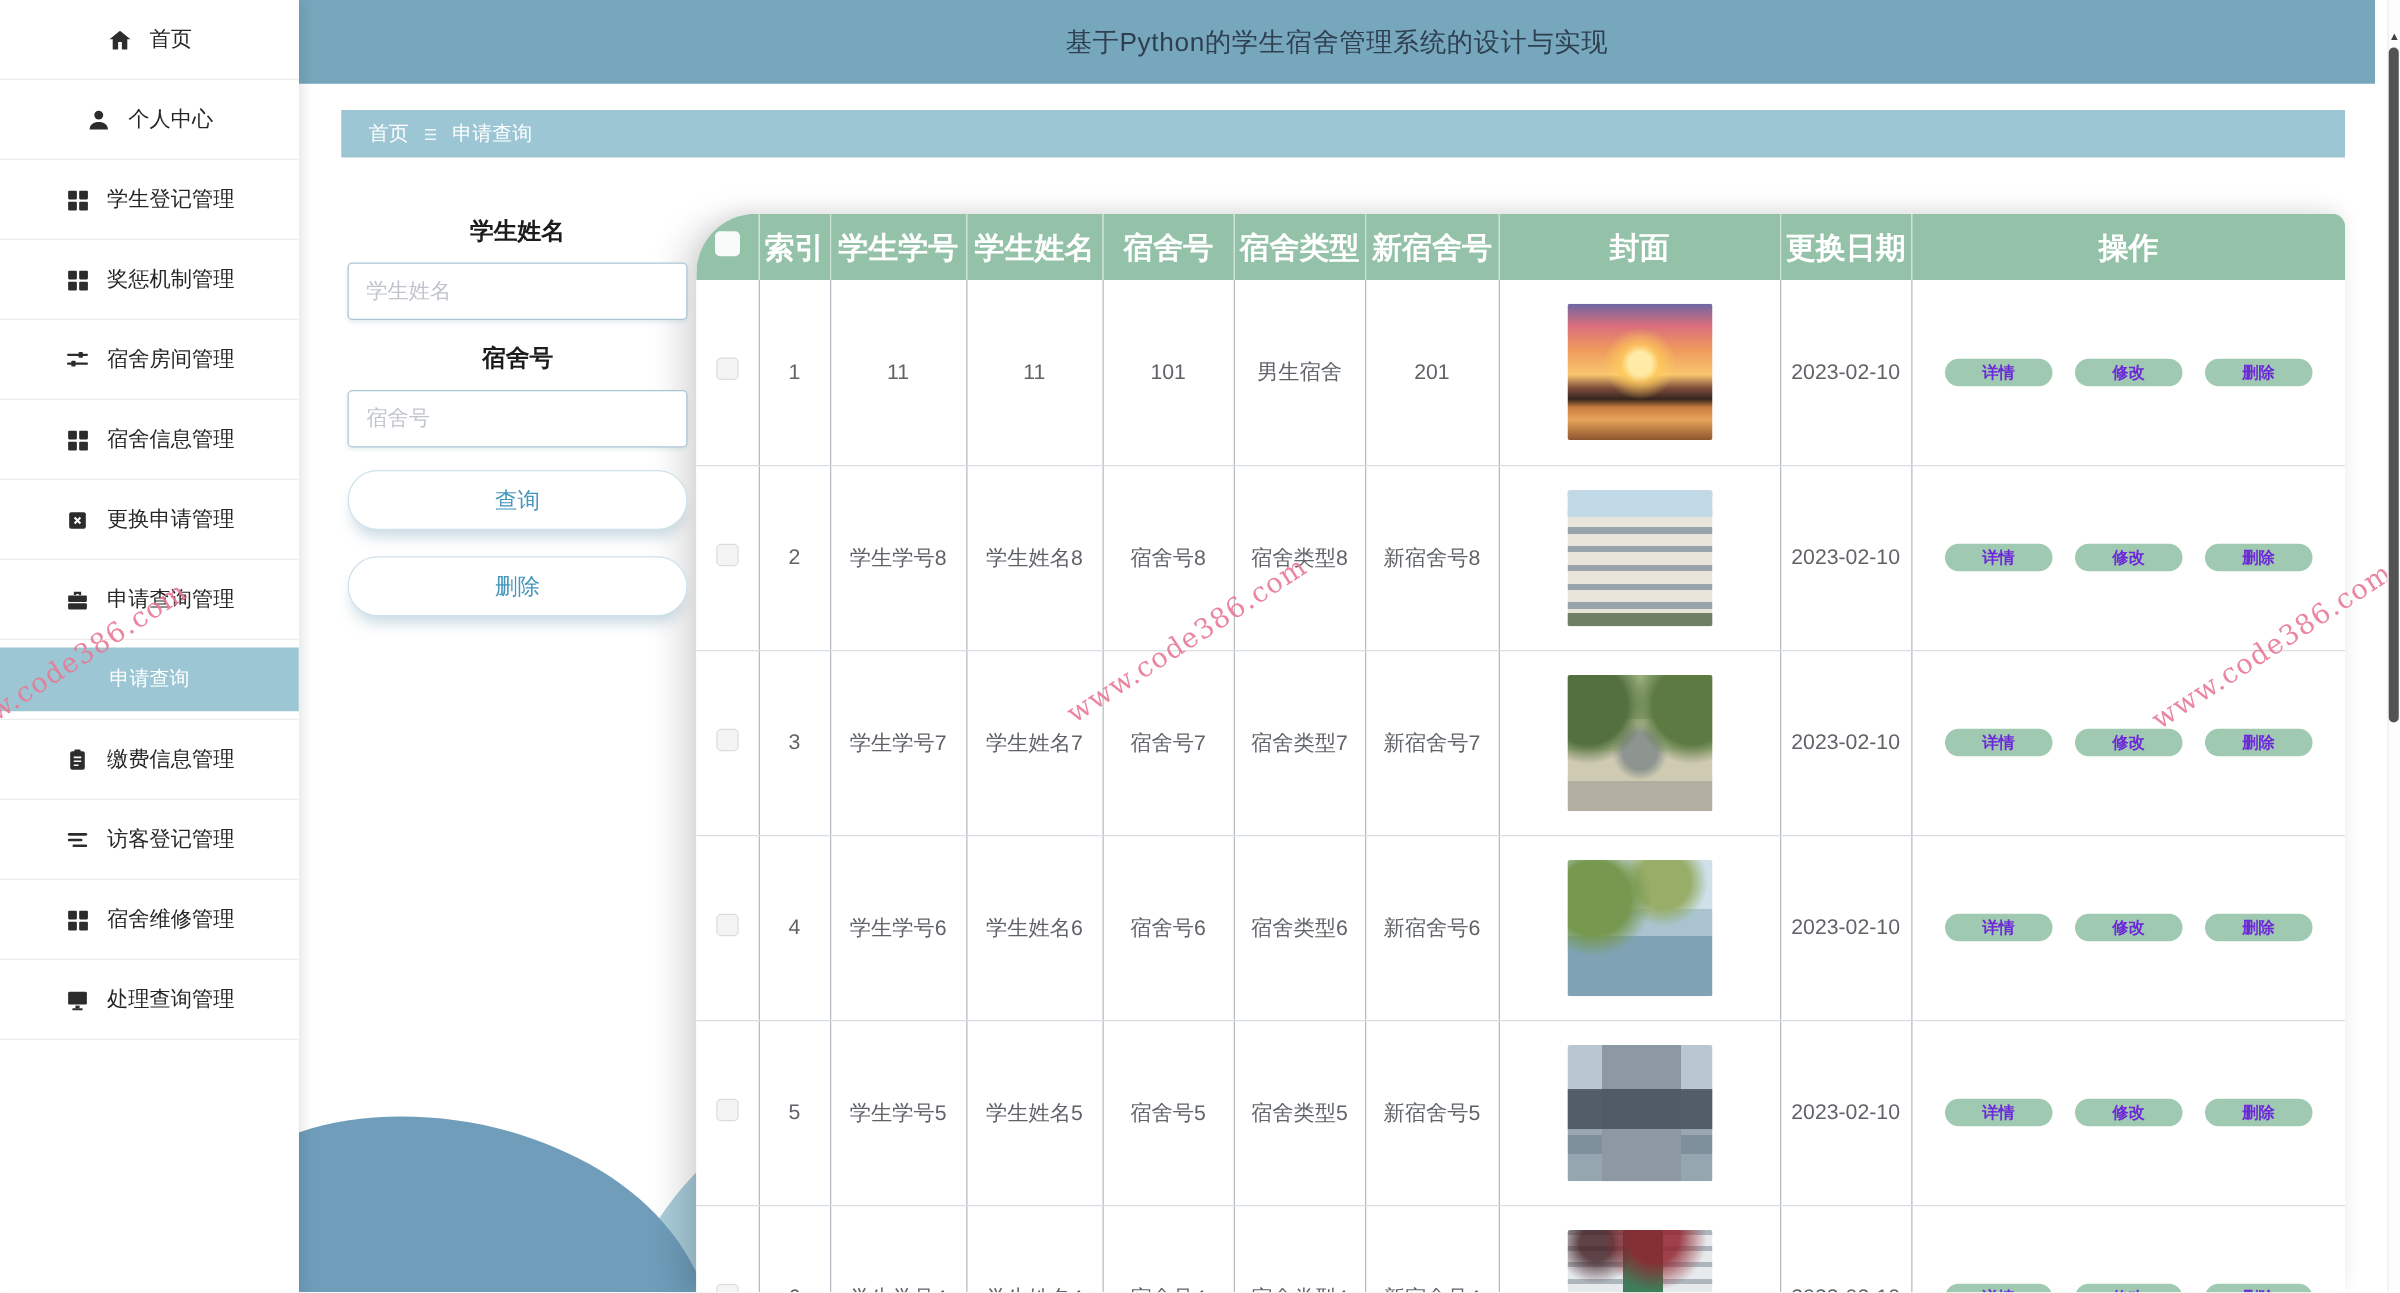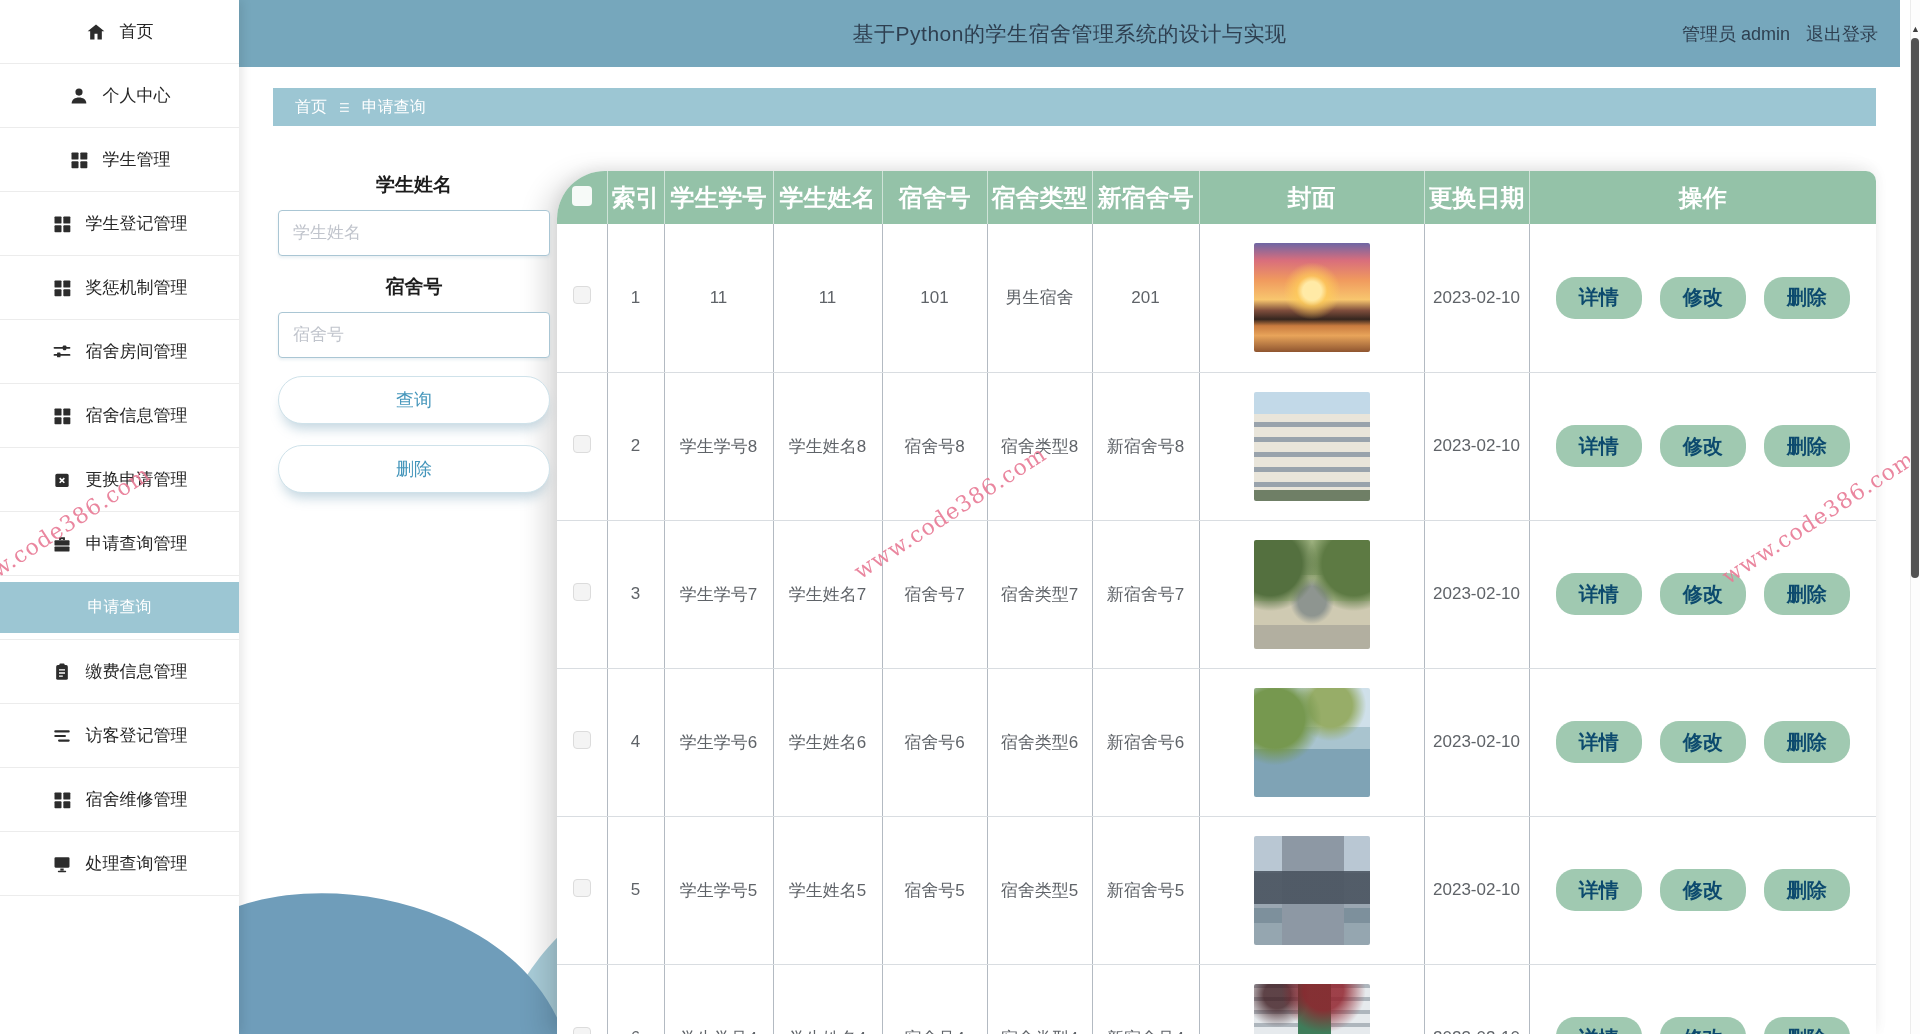--- a/index.html
+++ b/index.html
@@ -84,22 +84,22 @@
   .cover-modern-building{background:
     linear-gradient(180deg,rgba(0,0,0,0) 0 32%,rgba(70,80,92,.85) 32% 62%,rgba(0,0,0,0) 62%),
     linear-gradient(90deg,rgba(0,0,0,0) 0 24%,#8d98a4 24% 78%,rgba(0,0,0,0) 78%),
     linear-gradient(180deg,#b9c7d3 0 34%,#9aa6b1 34% 66%,#7d909c 66% 80%,#95a6b0 80% 100%);}
   .cover-building-red-tree{background:
     radial-gradient(circle at 60% 6%,rgba(145,35,45,.85) 0 16%,rgba(145,35,45,0) 34%),
     radial-gradient(circle at 20% 10%,rgba(60,25,30,.8) 0 10%,rgba(60,25,30,0) 24%),
     linear-gradient(90deg,rgba(0,0,0,0) 0 38%,#3f7d5a 38% 66%,rgba(0,0,0,0) 66%),
     repeating-linear-gradient(180deg,#aeb6bd 0 4px,#e6eaed 4px 13px);}
 
-  .act-btn{width:86px;height:42px;border:none;border-radius:19px;background:var(--action-btn-bg);
-    color:#0c4a6e;font-size:20px;font-weight:bold;cursor:pointer;margin:0 9px;font-family:inherit;}
+  .act-btn{width:86px;height:22px;border:none;border-radius:19px;background:var(--action-btn-bg);
+    color:#6d28d9;font-size:13px;font-weight:bold;cursor:pointer;margin:0 9px;font-family:inherit;}
 
   
   .wm{position:absolute;color:var(--watermark);font-size:22px;letter-spacing:1px;white-space:nowrap;
     transform:rotate(-33deg);z-index:40;opacity:.9;font-family:"DejaVu Serif",serif;pointer-events:none;}
 
   
   .scroll-track{position:absolute;right:0;top:0;width:10px;height:1034px;background:#fdfdfd;
     border-left:1px solid #ececec;z-index:50;}
   .scroll-up{position:absolute;right:1px;top:24px;width:8px;height:10px;color:#3f3f3f;font-size:9px;line-height:10px;text-align:center;}
   .scroll-thumb{position:absolute;right:1px;top:38px;width:8px;height:540px;background:#535353;border-radius:4px;cursor:grab;}
@@ -131,149 +131,132 @@
         <span class="ic">
           <svg viewBox="0 0 24 24" width="20" height="20">
             <g fill="#2c2c2c">
               <rect x="3" y="3" width="8.4" height="8.4" rx="1"></rect>
               <rect x="13.6" y="3" width="8.4" height="8.4" rx="1"></rect>
               <rect x="3" y="13.6" width="8.4" height="8.4" rx="1"></rect>
               <rect x="13.6" y="13.6" width="8.4" height="8.4" rx="1"></rect>
             </g>
           </svg>
         </span>
-        <span>学生管理</span>
+        <span>学生登记管理</span>
       </div>
       <div class="s-item">
         <span class="ic">
           <svg viewBox="0 0 24 24" width="20" height="20">
             <g fill="#2c2c2c">
               <rect x="3" y="3" width="8.4" height="8.4" rx="1"></rect>
               <rect x="13.6" y="3" width="8.4" height="8.4" rx="1"></rect>
               <rect x="3" y="13.6" width="8.4" height="8.4" rx="1"></rect>
               <rect x="13.6" y="13.6" width="8.4" height="8.4" rx="1"></rect>
             </g>
           </svg>
         </span>
-        <span>学生登记管理</span>
+        <span>奖惩机制管理</span>
+      </div>
+      <div class="s-item">
+        <span class="ic">
+          <svg viewBox="0 0 24 24" width="20" height="20">
+            <g stroke="#2c2c2c" stroke-width="2.2" stroke-linecap="round">
+              <line x1="3" y1="7" x2="21" y2="7"></line>
+              <line x1="3" y1="15.5" x2="21" y2="15.5"></line>
+            </g>
+            <rect x="13" y="4.2" width="4.2" height="5.6" rx="1" fill="#2c2c2c"></rect>
+            <rect x="6" y="12.7" width="4.2" height="5.6" rx="1" fill="#2c2c2c"></rect>
+          </svg>
+        </span>
+        <span>宿舍房间管理</span>
       </div>
       <div class="s-item">
         <span class="ic">
           <svg viewBox="0 0 24 24" width="20" height="20">
             <g fill="#2c2c2c">
               <rect x="3" y="3" width="8.4" height="8.4" rx="1"></rect>
               <rect x="13.6" y="3" width="8.4" height="8.4" rx="1"></rect>
               <rect x="3" y="13.6" width="8.4" height="8.4" rx="1"></rect>
               <rect x="13.6" y="13.6" width="8.4" height="8.4" rx="1"></rect>
             </g>
           </svg>
         </span>
-        <span>奖惩机制管理</span>
-      </div>
-      <div class="s-item">
-        <span class="ic">
-          <svg viewBox="0 0 24 24" width="20" height="20">
-            <g stroke="#2c2c2c" stroke-width="2.2" stroke-linecap="round">
-              <line x1="3" y1="7" x2="21" y2="7"></line>
-              <line x1="3" y1="15.5" x2="21" y2="15.5"></line>
-            </g>
-            <rect x="13" y="4.2" width="4.2" height="5.6" rx="1" fill="#2c2c2c"></rect>
-            <rect x="6" y="12.7" width="4.2" height="5.6" rx="1" fill="#2c2c2c"></rect>
-          </svg>
-        </span>
-        <span>宿舍房间管理</span>
+        <span>宿舍信息管理</span>
+      </div>
+      <div class="s-item">
+        <span class="ic">
+          <svg viewBox="0 0 24 24" width="20" height="20">
+            <rect x="4" y="4.5" width="16" height="16" rx="2" fill="#2c2c2c"></rect>
+            <path d="M9.2 9.7l5.6 5.6M14.8 9.7l-5.6 5.6" stroke="#fff" stroke-width="2"></path>
+          </svg>
+        </span>
+        <span>更换申请管理</span>
+      </div>
+      <div class="s-item">
+        <span class="ic">
+          <svg viewBox="0 0 24 24" width="20" height="20">
+            <path d="M8.5 4h7v3.2h-2.2V6.2h-2.6v1H8.5z" fill="#2c2c2c"></path>
+            <rect x="3" y="7.6" width="18" height="6.2" rx="1" fill="#2c2c2c"></rect>
+            <rect x="3" y="15" width="18" height="6" rx="1" fill="#2c2c2c"></rect>
+          </svg>
+        </span>
+        <span>申请查询管理</span>
+      </div>
+      <div class="s-item active">
+        <div class="act-bg">申请查询</div>
+      </div>
+      <div class="s-item">
+        <span class="ic">
+          <svg viewBox="0 0 24 24" width="20" height="20">
+            <rect x="5" y="3.6" width="14" height="17.8" rx="2" fill="#2c2c2c"></rect>
+            <rect x="9" y="1.8" width="6" height="3.6" rx="1" fill="#2c2c2c"></rect>
+            <path d="M8.4 9.4h7.2M8.4 13.2h7.2M8.4 17h4.6" stroke="#fff" stroke-width="1.6"></path>
+          </svg>
+        </span>
+        <span>缴费信息管理</span>
+      </div>
+      <div class="s-item">
+        <span class="ic">
+          <svg viewBox="0 0 24 24" width="20" height="20">
+            <g stroke="#2c2c2c" stroke-width="2.6" stroke-linecap="round">
+              <line x1="4" y1="6.5" x2="20" y2="6.5"></line>
+              <line x1="4" y1="12" x2="15.5" y2="12"></line>
+              <line x1="8.5" y1="17.5" x2="20" y2="17.5"></line>
+            </g>
+          </svg>
+        </span>
+        <span>访客登记管理</span>
       </div>
       <div class="s-item">
         <span class="ic">
           <svg viewBox="0 0 24 24" width="20" height="20">
             <g fill="#2c2c2c">
               <rect x="3" y="3" width="8.4" height="8.4" rx="1"></rect>
               <rect x="13.6" y="3" width="8.4" height="8.4" rx="1"></rect>
               <rect x="3" y="13.6" width="8.4" height="8.4" rx="1"></rect>
               <rect x="13.6" y="13.6" width="8.4" height="8.4" rx="1"></rect>
             </g>
           </svg>
         </span>
-        <span>宿舍信息管理</span>
-      </div>
-      <div class="s-item">
-        <span class="ic">
-          <svg viewBox="0 0 24 24" width="20" height="20">
-            <rect x="4" y="4.5" width="16" height="16" rx="2" fill="#2c2c2c"></rect>
-            <path d="M9.2 9.7l5.6 5.6M14.8 9.7l-5.6 5.6" stroke="#fff" stroke-width="2"></path>
-          </svg>
-        </span>
-        <span>更换申请管理</span>
-      </div>
-      <div class="s-item">
-        <span class="ic">
-          <svg viewBox="0 0 24 24" width="20" height="20">
-            <path d="M8.5 4h7v3.2h-2.2V6.2h-2.6v1H8.5z" fill="#2c2c2c"></path>
-            <rect x="3" y="7.6" width="18" height="6.2" rx="1" fill="#2c2c2c"></rect>
-            <rect x="3" y="15" width="18" height="6" rx="1" fill="#2c2c2c"></rect>
-          </svg>
-        </span>
-        <span>申请查询管理</span>
-      </div>
-      <div class="s-item active">
-        <div class="act-bg">申请查询</div>
-      </div>
-      <div class="s-item">
-        <span class="ic">
-          <svg viewBox="0 0 24 24" width="20" height="20">
-            <rect x="5" y="3.6" width="14" height="17.8" rx="2" fill="#2c2c2c"></rect>
-            <rect x="9" y="1.8" width="6" height="3.6" rx="1" fill="#2c2c2c"></rect>
-            <path d="M8.4 9.4h7.2M8.4 13.2h7.2M8.4 17h4.6" stroke="#fff" stroke-width="1.6"></path>
-          </svg>
-        </span>
-        <span>缴费信息管理</span>
-      </div>
-      <div class="s-item">
-        <span class="ic">
-          <svg viewBox="0 0 24 24" width="20" height="20">
-            <g stroke="#2c2c2c" stroke-width="2.6" stroke-linecap="round">
-              <line x1="4" y1="6.5" x2="20" y2="6.5"></line>
-              <line x1="4" y1="12" x2="15.5" y2="12"></line>
-              <line x1="8.5" y1="17.5" x2="20" y2="17.5"></line>
-            </g>
-          </svg>
-        </span>
-        <span>访客登记管理</span>
-      </div>
-      <div class="s-item">
-        <span class="ic">
-          <svg viewBox="0 0 24 24" width="20" height="20">
-            <g fill="#2c2c2c">
-              <rect x="3" y="3" width="8.4" height="8.4" rx="1"></rect>
-              <rect x="13.6" y="3" width="8.4" height="8.4" rx="1"></rect>
-              <rect x="3" y="13.6" width="8.4" height="8.4" rx="1"></rect>
-              <rect x="13.6" y="13.6" width="8.4" height="8.4" rx="1"></rect>
-            </g>
-          </svg>
-        </span>
         <span>宿舍维修管理</span>
       </div>
       <div class="s-item">
         <span class="ic">
           <svg viewBox="0 0 24 24" width="20" height="20">
             <rect x="3" y="4" width="18" height="12.4" rx="1.4" fill="#2c2c2c"></rect>
             <rect x="10" y="17.4" width="4" height="2.6" fill="#2c2c2c"></rect>
             <rect x="7" y="20" width="10" height="1.9" rx=".9" fill="#2c2c2c"></rect>
           </svg>
         </span>
         <span>处理查询管理</span>
       </div>
     </aside>
 
   <header class="topbar">
     <div class="title">基于Python的学生宿舍管理系统的设计与实现</div>
-    <div class="userbox">
-      <span>管理员 admin</span>
-      <span class="logout">退出登录</span>
-    </div>
   </header>
 
   <nav class="breadcrumb">
     <span>首页</span>
     <span class="sep">☰</span>
     <span>申请查询</span>
   </nav>
 
   <svg class="wave-svg" viewBox="0 0 340 154">
     <path d="M255 154 L340 154 L340 40 C305 62 275 112 255 154 Z" fill="#a9cdd9"></path>

